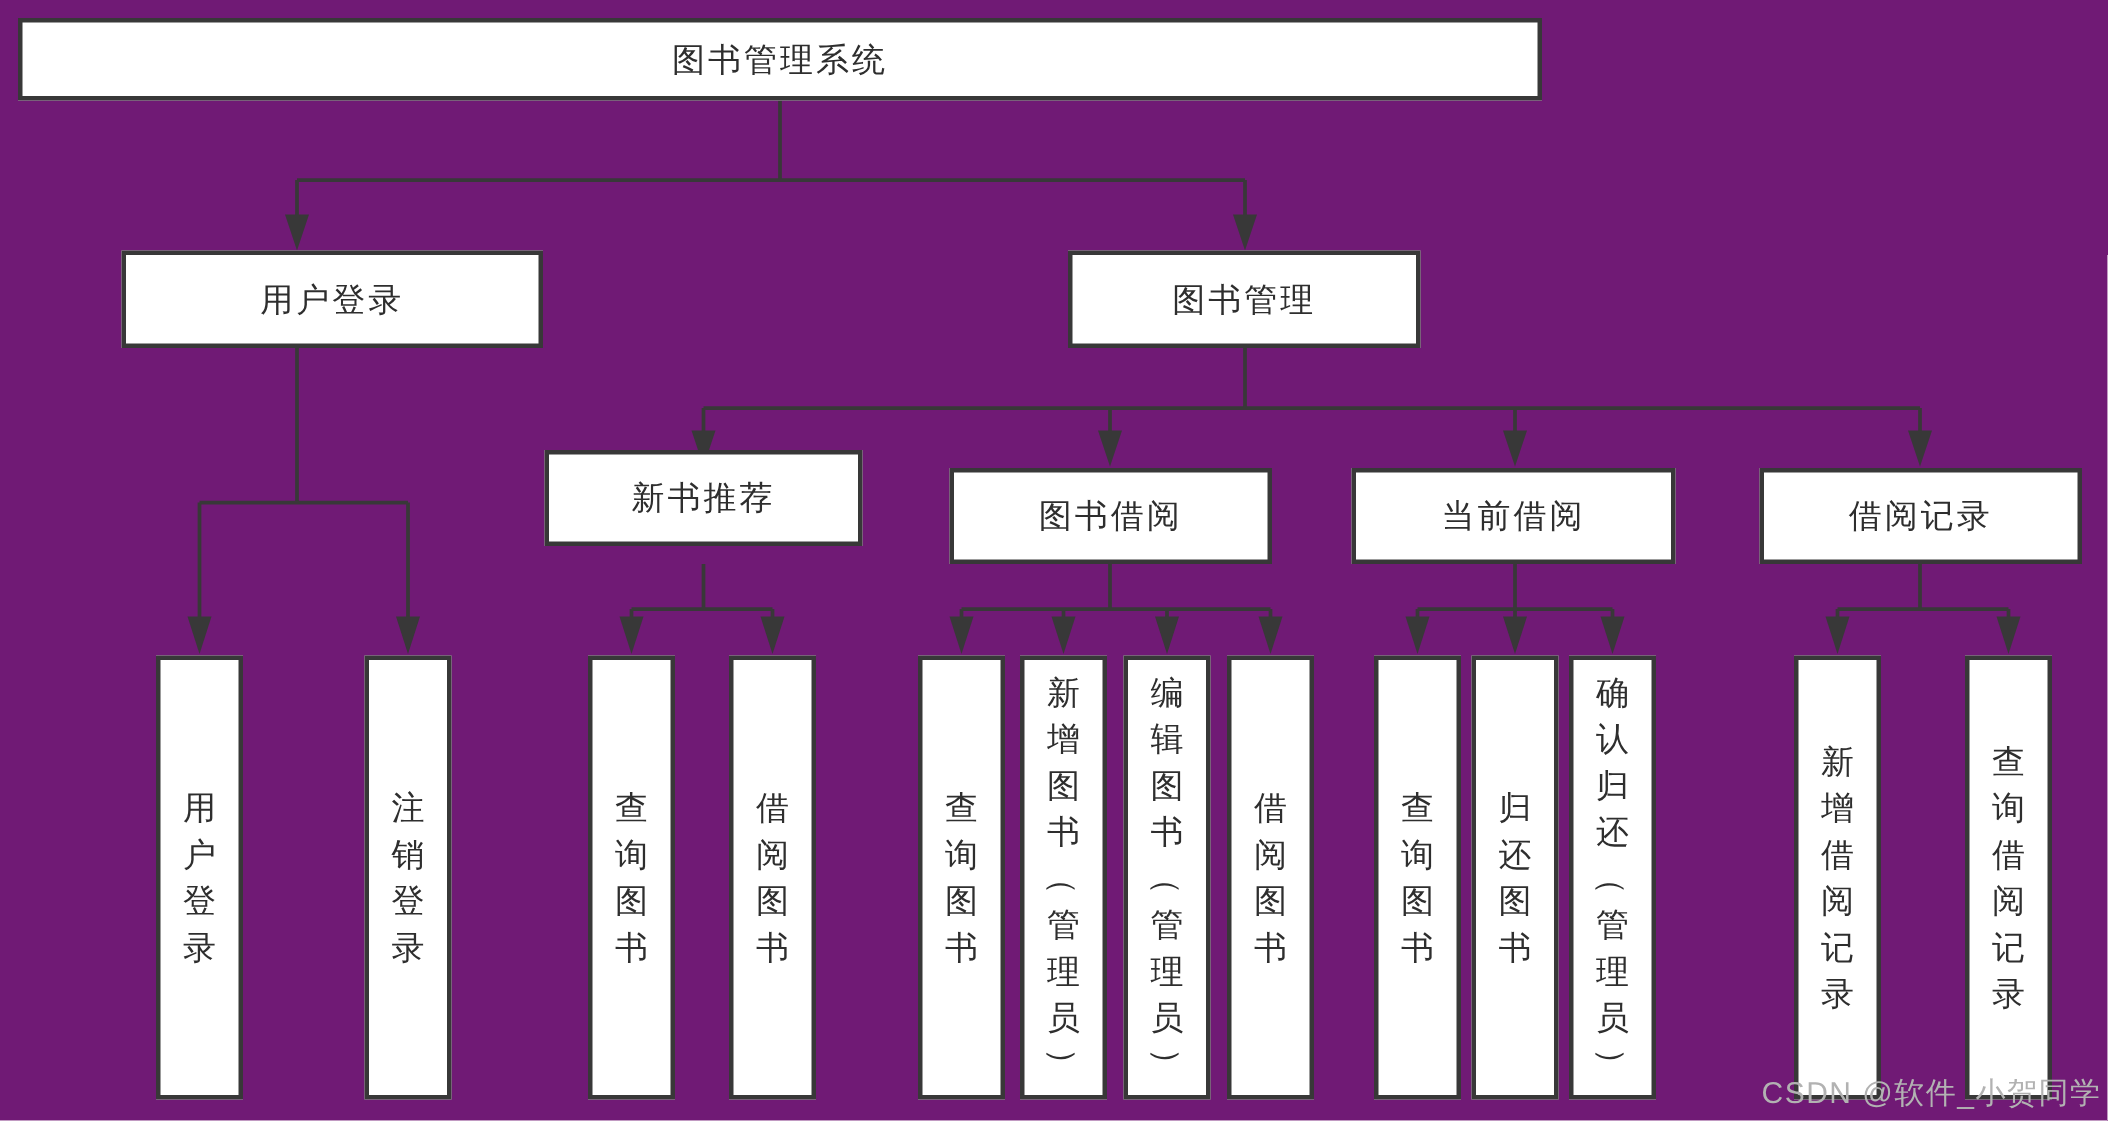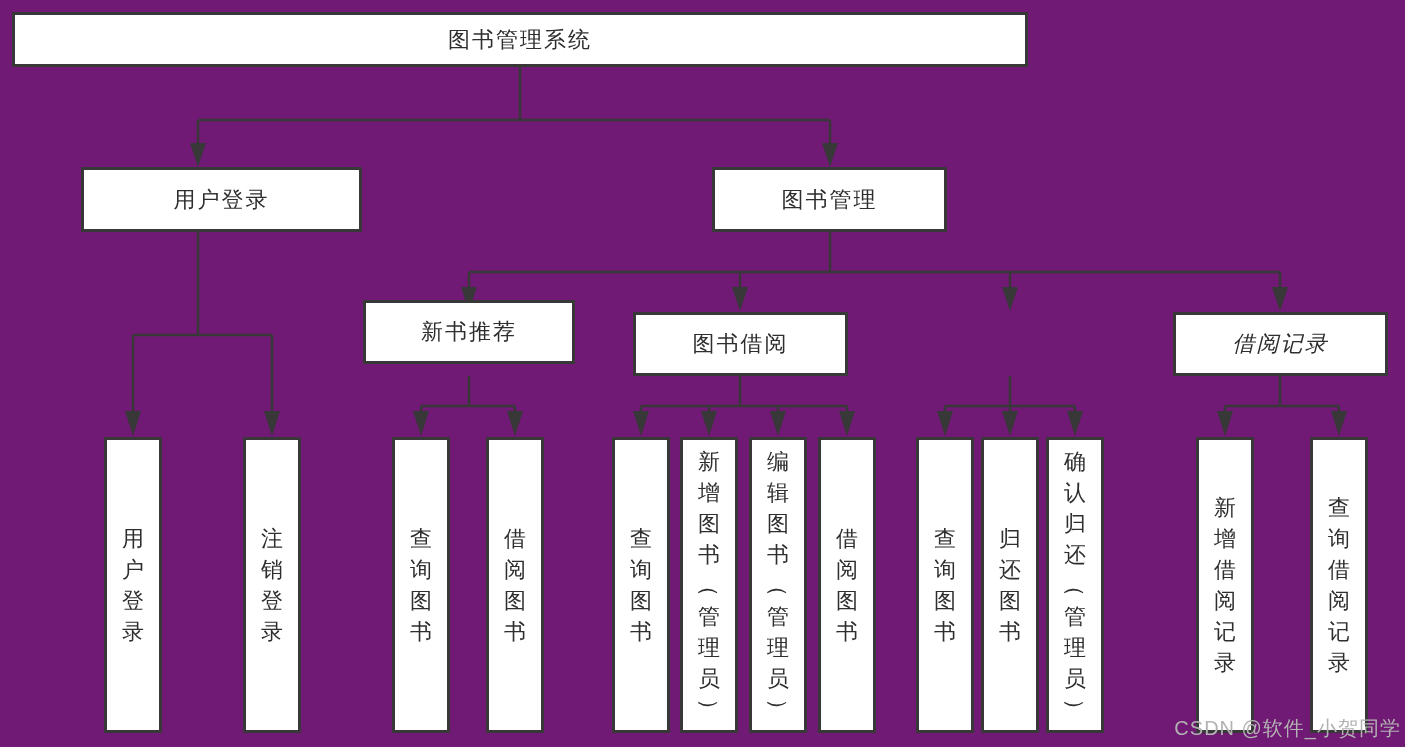--- a/index.html
+++ b/index.html
@@ -109,21 +109,24 @@
   <div class="node" style="left:712px; top:167px; width:235px; height:65px;">
     <span class="hlabel">图书管理</span>
   </div>
 
   <div class="node" style="left:363px; top:300px; width:212px; height:64px;">
     <span class="hlabel">新书推荐</span>
   </div>
   <div class="node" style="left:633px; top:312px; width:215px; height:64px;">
     <span class="hlabel">图书借阅</span>
   </div>
-  <div class="node" style="left:1173px; top:312px; width:215px; height:64px;font-style:italic;">
+  <div class="node" style="left:901px; top:312px; width:216px; height:64px;">
+    <span class="hlabel">当前借阅</span>
+  </div>
+  <div class="node" style="left:1173px; top:312px; width:215px; height:64px;">
     <span class="hlabel">借阅记录</span>
   </div>
 
   <div class="node leaf" style="left:104px; top:437px;">
     <span class="vtext">
         <span>用</span>
         <span>户</span>
         <span>登</span>
         <span>录</span>
       </span>

